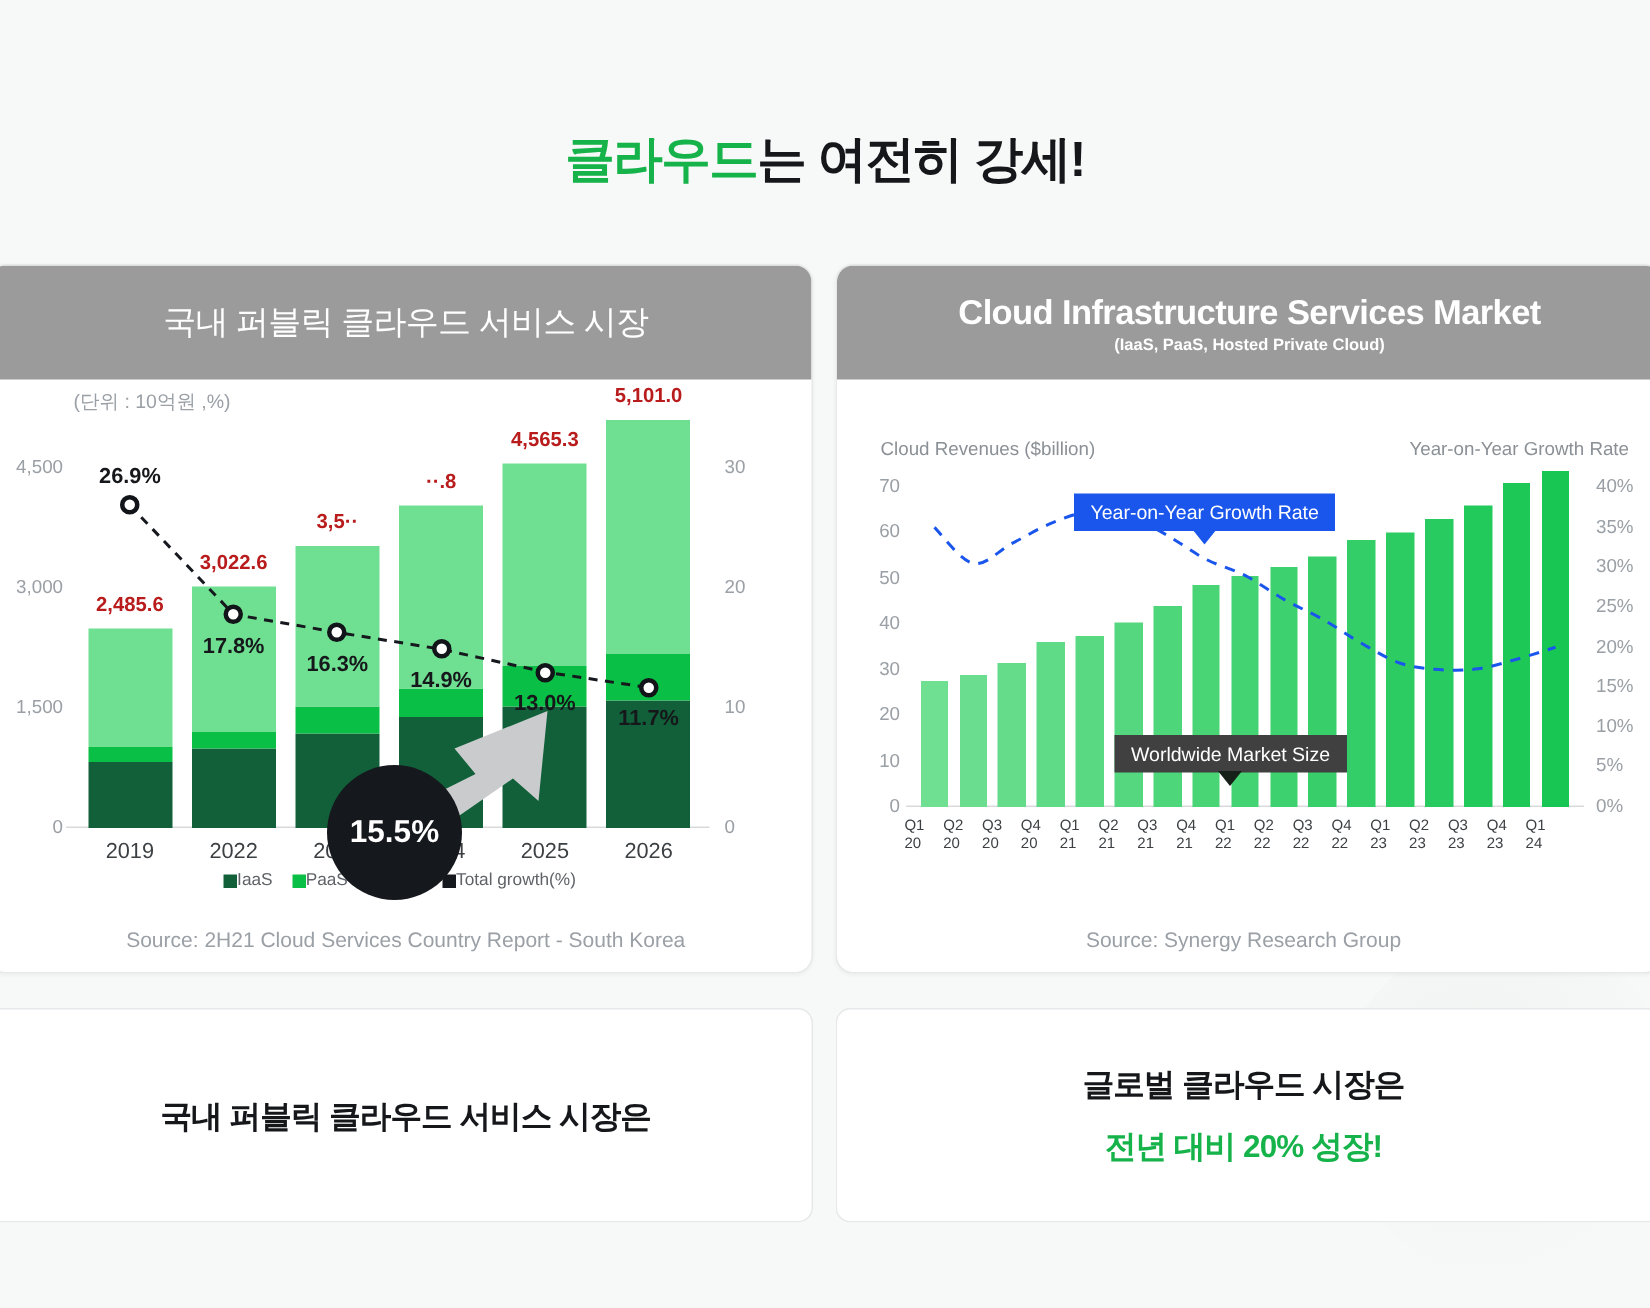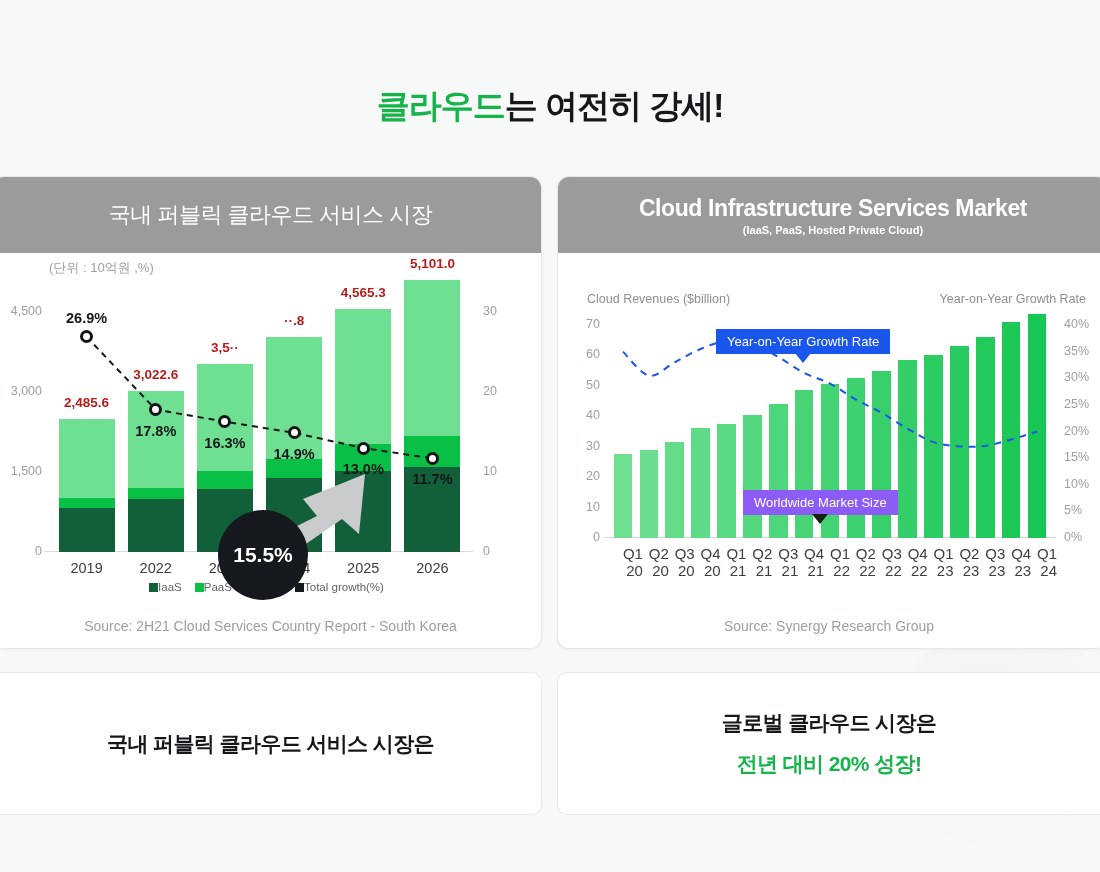--- a/index.html
+++ b/index.html
@@ -96,32 +96,32 @@
     display: flex; justify-content: center; gap: 13px;
     font-size: 11.5px; color: #5f6368;
   }
   .legend .li { display: flex; align-items: center; }
   .swatch { width: 9px; height: 9px; display: inline-block; }
 
   
   #rightPlot { left: 52px; top: 148px; width: 440px; height: 213px; }
   .rbar { position: absolute; bottom: 0; }
   .rtick {
-    position: absolute; width: 40px; text-align: right;
-    font-size: 15px; color: #3c4043; line-height: 1.15; top: 220px;
+    position: absolute; width: 40px; text-align: left;
+    font-size: 10px; color: #3c4043; line-height: 1.15; top: 220px;
   }
   .rbaseline { position: absolute; left: -6px; right: -6px; bottom: 0; height: 1px; background: #d8dadc; }
   .cap-head { position: absolute; font-size: 12.5px; color: #8a9095; white-space: nowrap; }
 
   .tag {
     position: absolute; z-index: 12;
     padding: 5px 11px; font-size: 13px; color: #ffffff; white-space: nowrap;
   }
   .tag.blue { background: #1a56ec; }
-  .tag.dark { background: #8b5cf6; }
+  .tag.dark { background: #404040; }
   .tag .nub {
     position: absolute; left: 50%; margin-left: -8px; bottom: -9px;
     width: 0; height: 0; border-left: 8px solid transparent;
     border-right: 8px solid transparent;
   }
   .tag.blue .nub { border-top: 10px solid #1a56ec; }
   .tag.dark .nub { border-top: 10px solid #162019; }
 
   
   .card {

